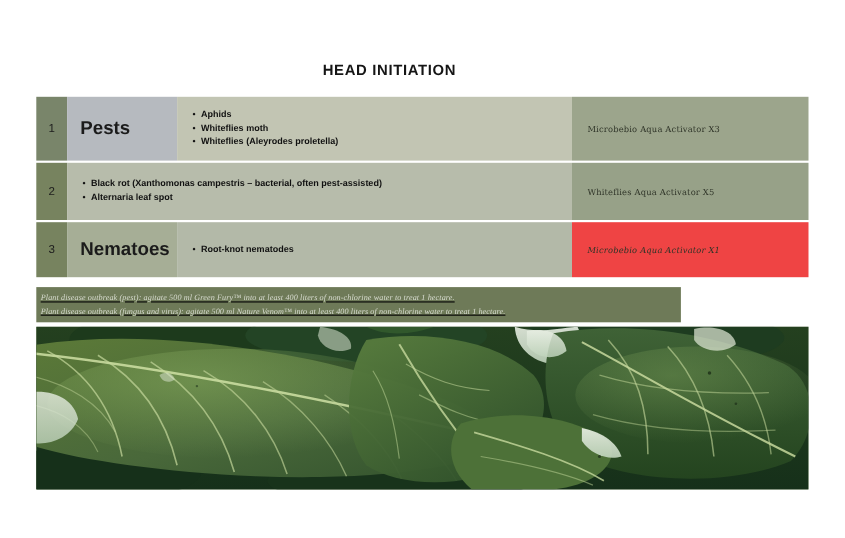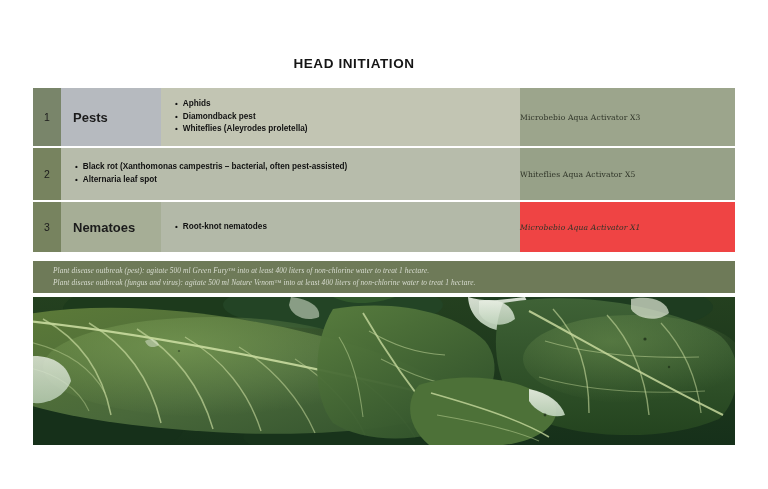--- a/index.html
+++ b/index.html
@@ -52,37 +52,38 @@
     color: #1c1c1c;
     font-weight: normal;
   }
   .cell-cat {
     width: 100px;
     flex: 0 0 100px;
     display: flex;
     align-items: center;
     padding-left: 12px;
     box-sizing: border-box;
-    font-size: 13px;
+    font-size: 17px;
     font-weight: bold;
     color: #1b1b1b;
   }
   .cell-items {
     flex: 1 1 auto;
     display: flex;
     flex-direction: column;
     justify-content: center;
     padding: 6px 10px 6px 14px;
     box-sizing: border-box;
   }
   .cell-prod {
     width: 215px;
     flex: 0 0 215px;
     display: flex;
     align-items: center;
+    padding-left: 14px;
     box-sizing: border-box;
     font-family: "DejaVu Serif", serif;
     font-size: 7.6px;
     color: #2f3428;
     letter-spacing: 0.15px;
   }
   .bullet-line {
     display: flex;
     align-items: flex-start;
     font-size: 8.2px;
@@ -115,25 +116,26 @@
 
   .row1 { height: 58px; }
   .row2 { height: 52px; }
   .row3 { height: 50px; }
 
   
   .footnote {
     position: absolute;
     left: 33px;
     top: 261px;
-    width: 702px;
+    width: 586px;
     height: 32px;
     background: #6e7a58;
     box-sizing: border-box;
-    padding: 4px 0 0 20px;
+    padding: 4px 0 0 4px;
+    text-decoration: underline;
   }
   .footnote-line {
     font-family: "Liberation Serif", serif;
     font-style: italic;
     font-size: 7.4px;
     color: #d8dcd0;
     line-height: 1.62;
     letter-spacing: 0.1px;
     white-space: nowrap;
   }
@@ -160,21 +162,21 @@
   <div class="trow row1">
     <div class="cell-num">1</div>
     <div class="cell-cat">Pests</div>
     <div class="cell-items">
       <div class="bullet-line">
         <span class="bullet-dot">•</span>
         <span>Aphids</span>
       </div>
       <div class="bullet-line">
         <span class="bullet-dot">•</span>
-        <span>Diamondback pest</span>
+        <span>Whiteflies moth</span>
       </div>
       <div class="bullet-line">
         <span class="bullet-dot">•</span>
         <span>Whiteflies (Aleyrodes proletella)</span>
       </div>
     </div>
     <div class="cell-prod">Microbebio Aqua Activator X3</div>
   </div>
 
   <div class="trow row2">

